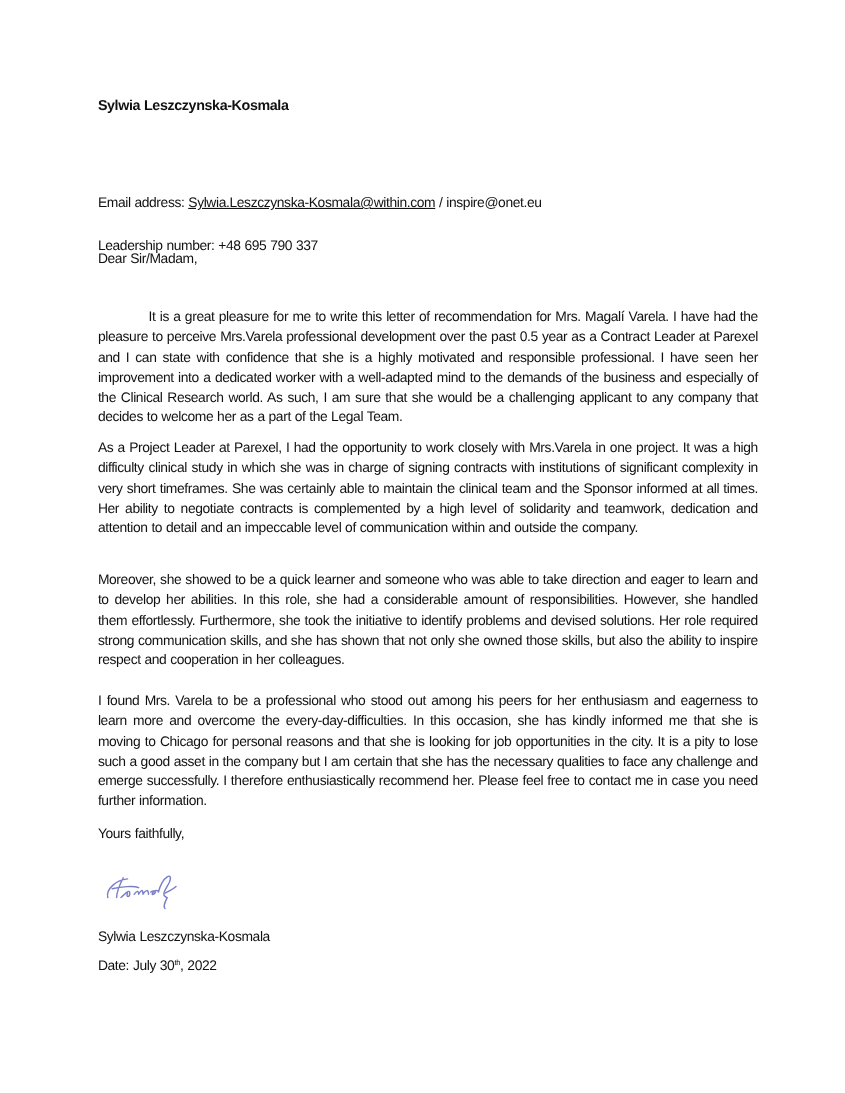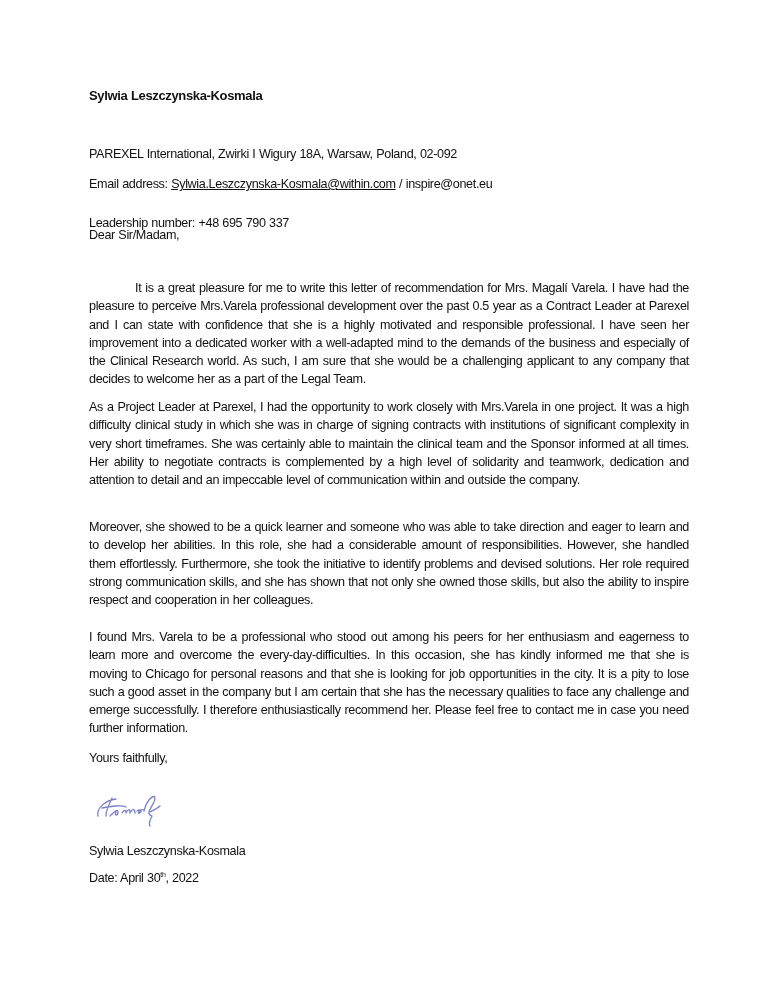--- a/index.html
+++ b/index.html
@@ -30,21 +30,20 @@
     .signer { top: 844px; }
     .date { top: 871px; }
     sup { font-size: 7px; vertical-align: 5px; line-height: 0; }
   </style>
 </head>
 <body>
 
 <div class="page">
 
   <div class="line name-heading">Sylwia Leszczynska-Kosmala</div>
-  <div class="line h-addr">PAREXEL  International, Zwirki I Wigury 18A, Warsaw,  Poland, 02-092</div>
 
   <div class="line h-email">
     <span>Email address: </span><a class="email-link">Sylwia.Leszczynska-Kosmala@within.com</a><span> / </span><span>inspire@onet.eu</span>
   </div>
 
   <div class="line h-phone">
     <span>Leadership number: </span><span>+48 695 790 337</span>
   </div>
 
   <div class="line greeting">Dear Sir/Madam,</div>
@@ -62,16 +61,16 @@
       <path d="M30 27 C32 24, 34 23, 34 27 M34 27 C36 23, 38 22, 38 27 C40 23, 43 22, 43 27"></path>
       <path d="M45 25 C49 22, 51 26, 47 27 C45 28, 48 22, 52 24"></path>
       <path d="M52 25 C56 10, 66 6, 62 16 C58 24, 54 28, 60 30 C58 34, 56 38, 58 40"></path>
       <path d="M58 26 C62 24, 66 22, 68 20"></path>
     </svg>
   </div>
 
   <div class="line signer">Sylwia Leszczynska-Kosmala</div>
 
   <div class="line date">
-    <span>Date: April 30</span><sup>th</sup><span>, 2022</span>
+    <span>Date: July 30</span><sup>th</sup><span>, 2022</span>
   </div>
 
 </div>
 
 </body></html>

